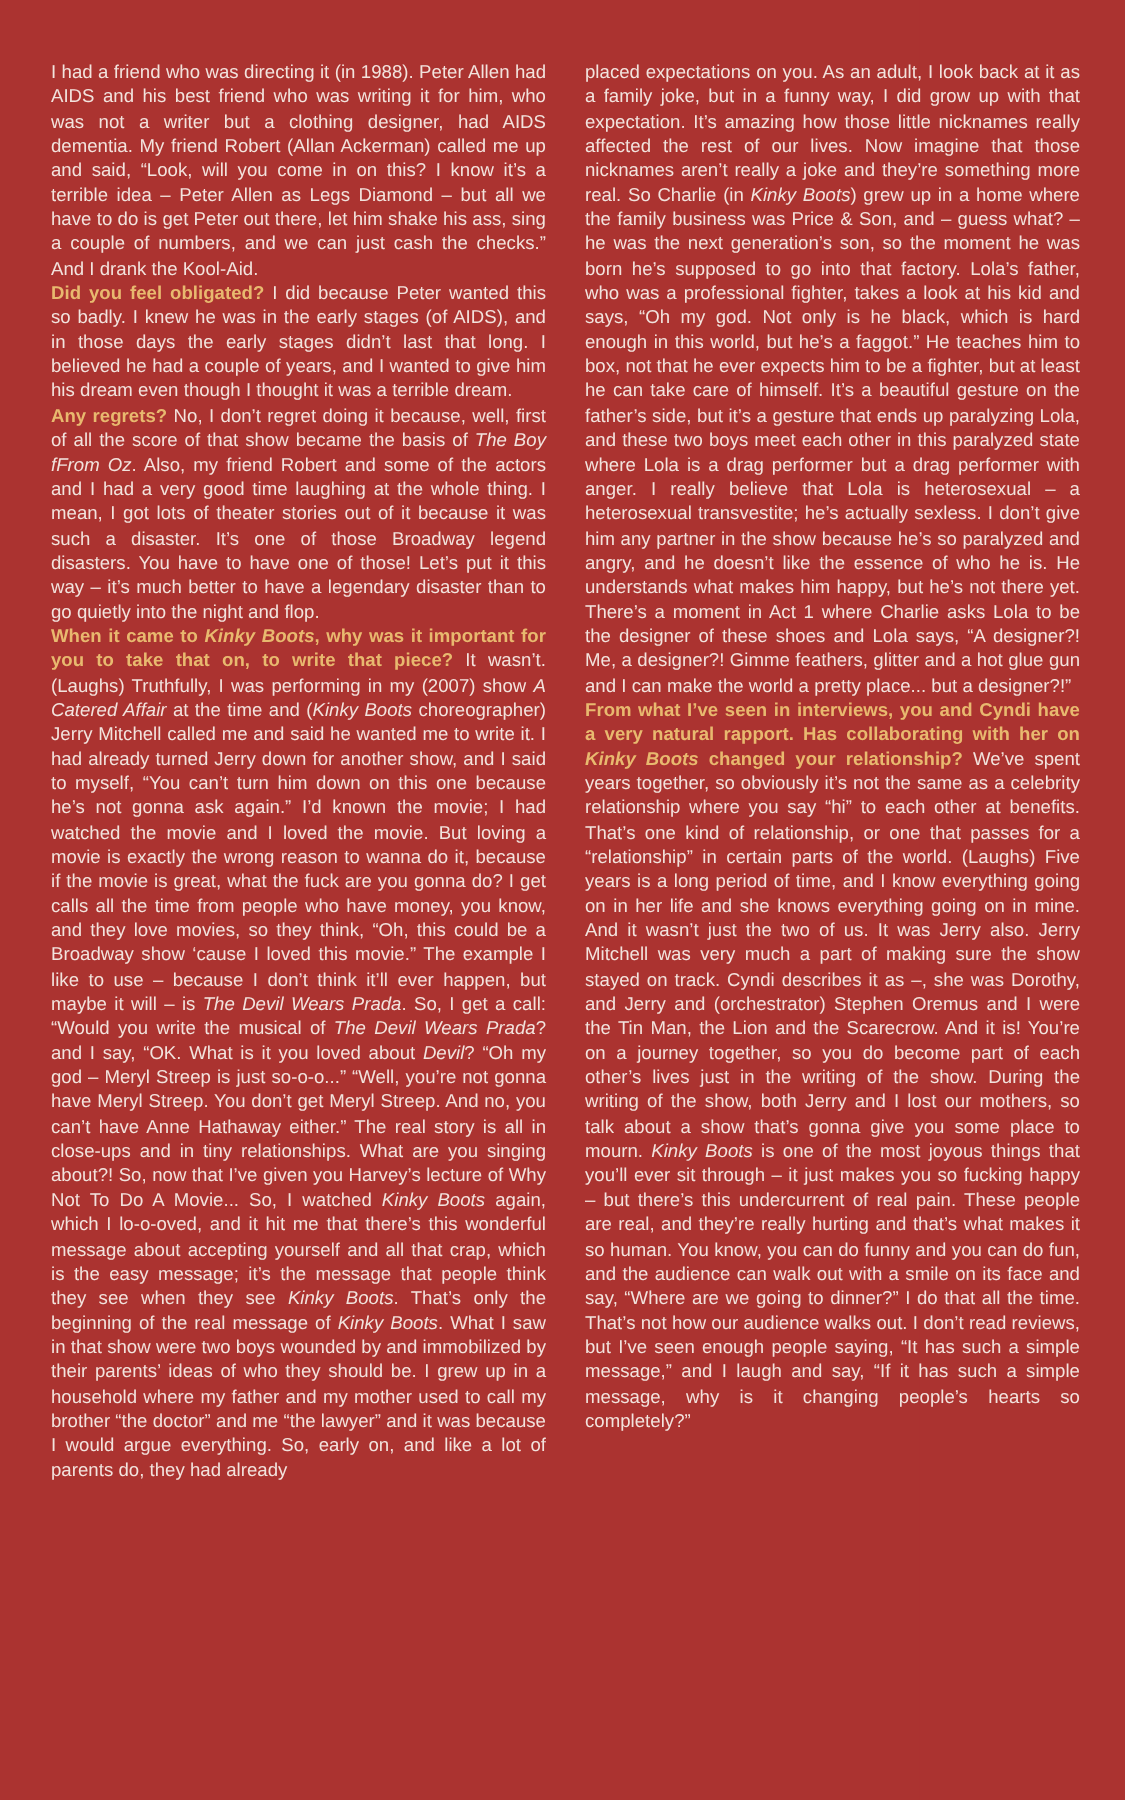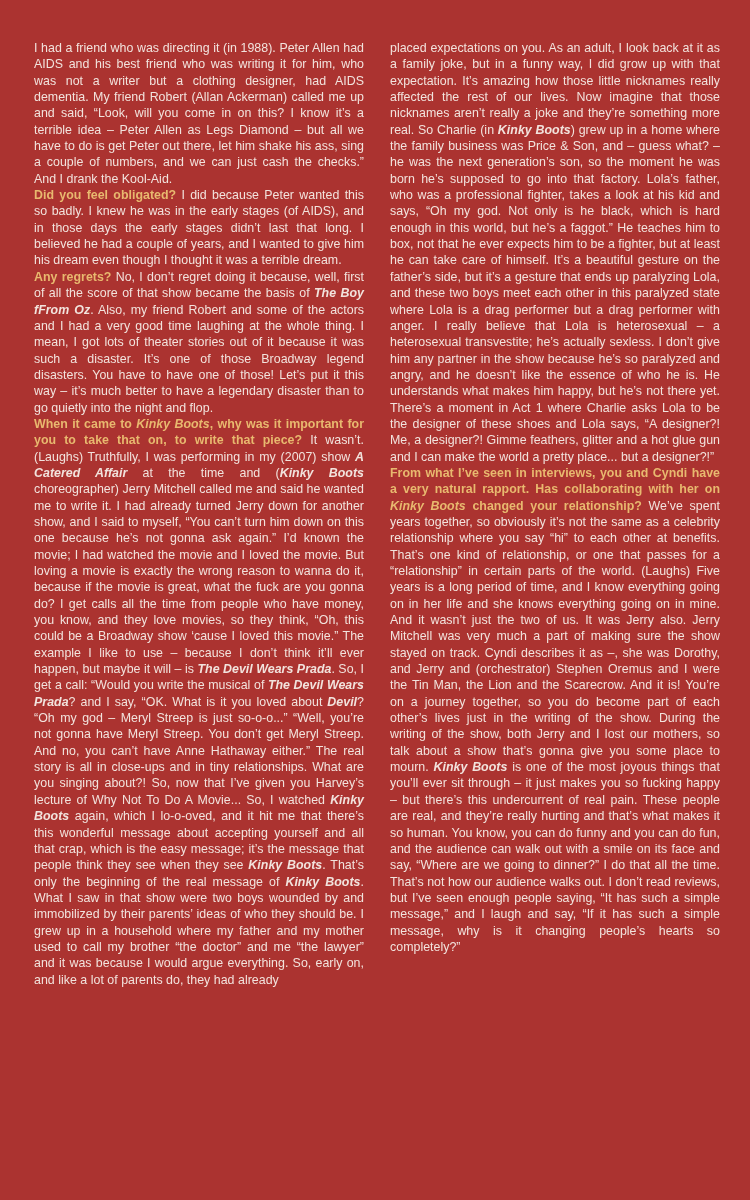--- a/index.html
+++ b/index.html
@@ -44,21 +44,20 @@
   }
   .q {
     color: #e8b96f;
     font-weight: bold;
   }
   .q em, em.qi {
     font-style: italic;
   }
   em {
     font-style: italic;
-    font-weight: bold;
   }
 </style>
 </head>
 <body>
 
 <div class="page">
   <div class="columns">
     <div class="col">
       <p class="para">I had a friend who was directing it (in 1988). Peter Allen had AIDS and his best friend who was writing it for him, who was not a writer but a clothing designer, had AIDS dementia. My friend Robert (Allan Ackerman) called me up and said, “Look, will you come in on this? I know it’s a terrible idea – Peter Allen as Legs Diamond – but all we have to do is get Peter out there, let him shake his ass, sing a couple of numbers, and we can just cash the checks.” And I drank the Kool-Aid.</p>
       <p class="para"><span class="q">Did you feel obligated?</span> I did because Peter wanted this so badly. I knew he was in the early stages (of AIDS), and in those days the early stages didn’t last that long. I believed he had a couple of years, and I wanted to give him his dream even though I thought it was a terrible dream.</p>

